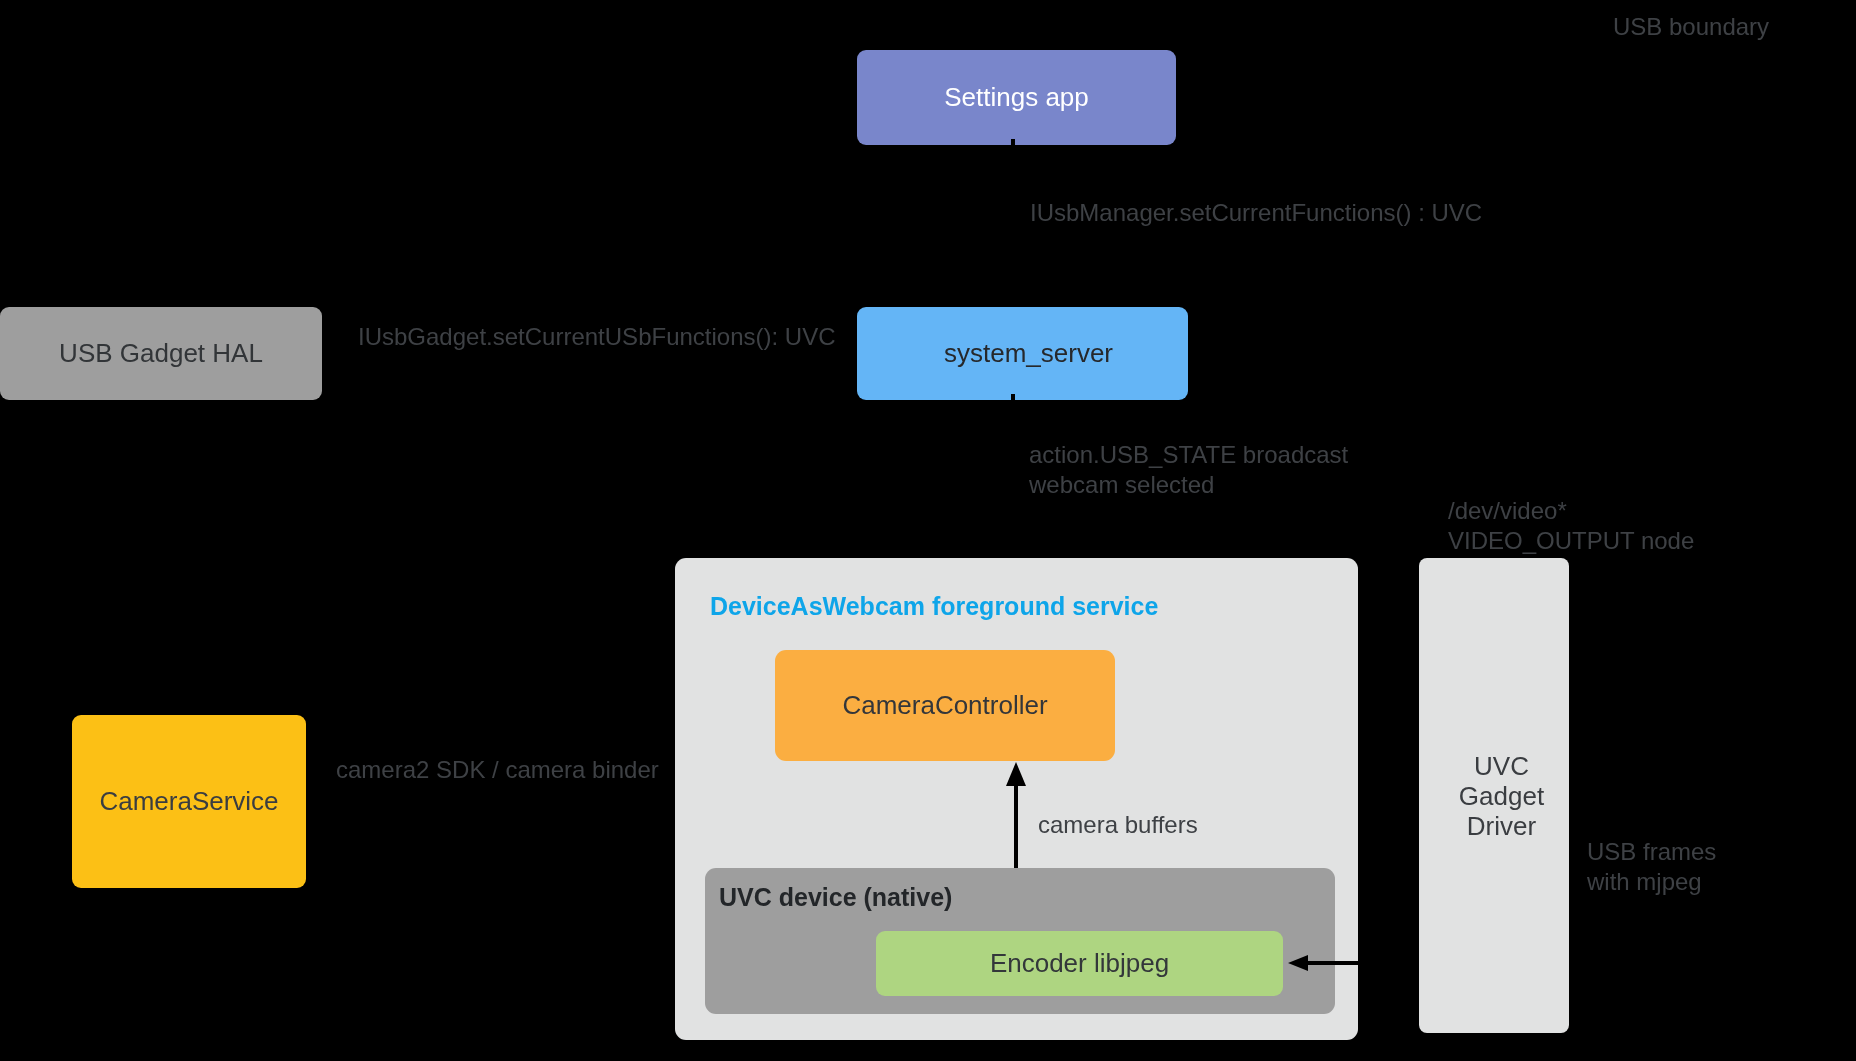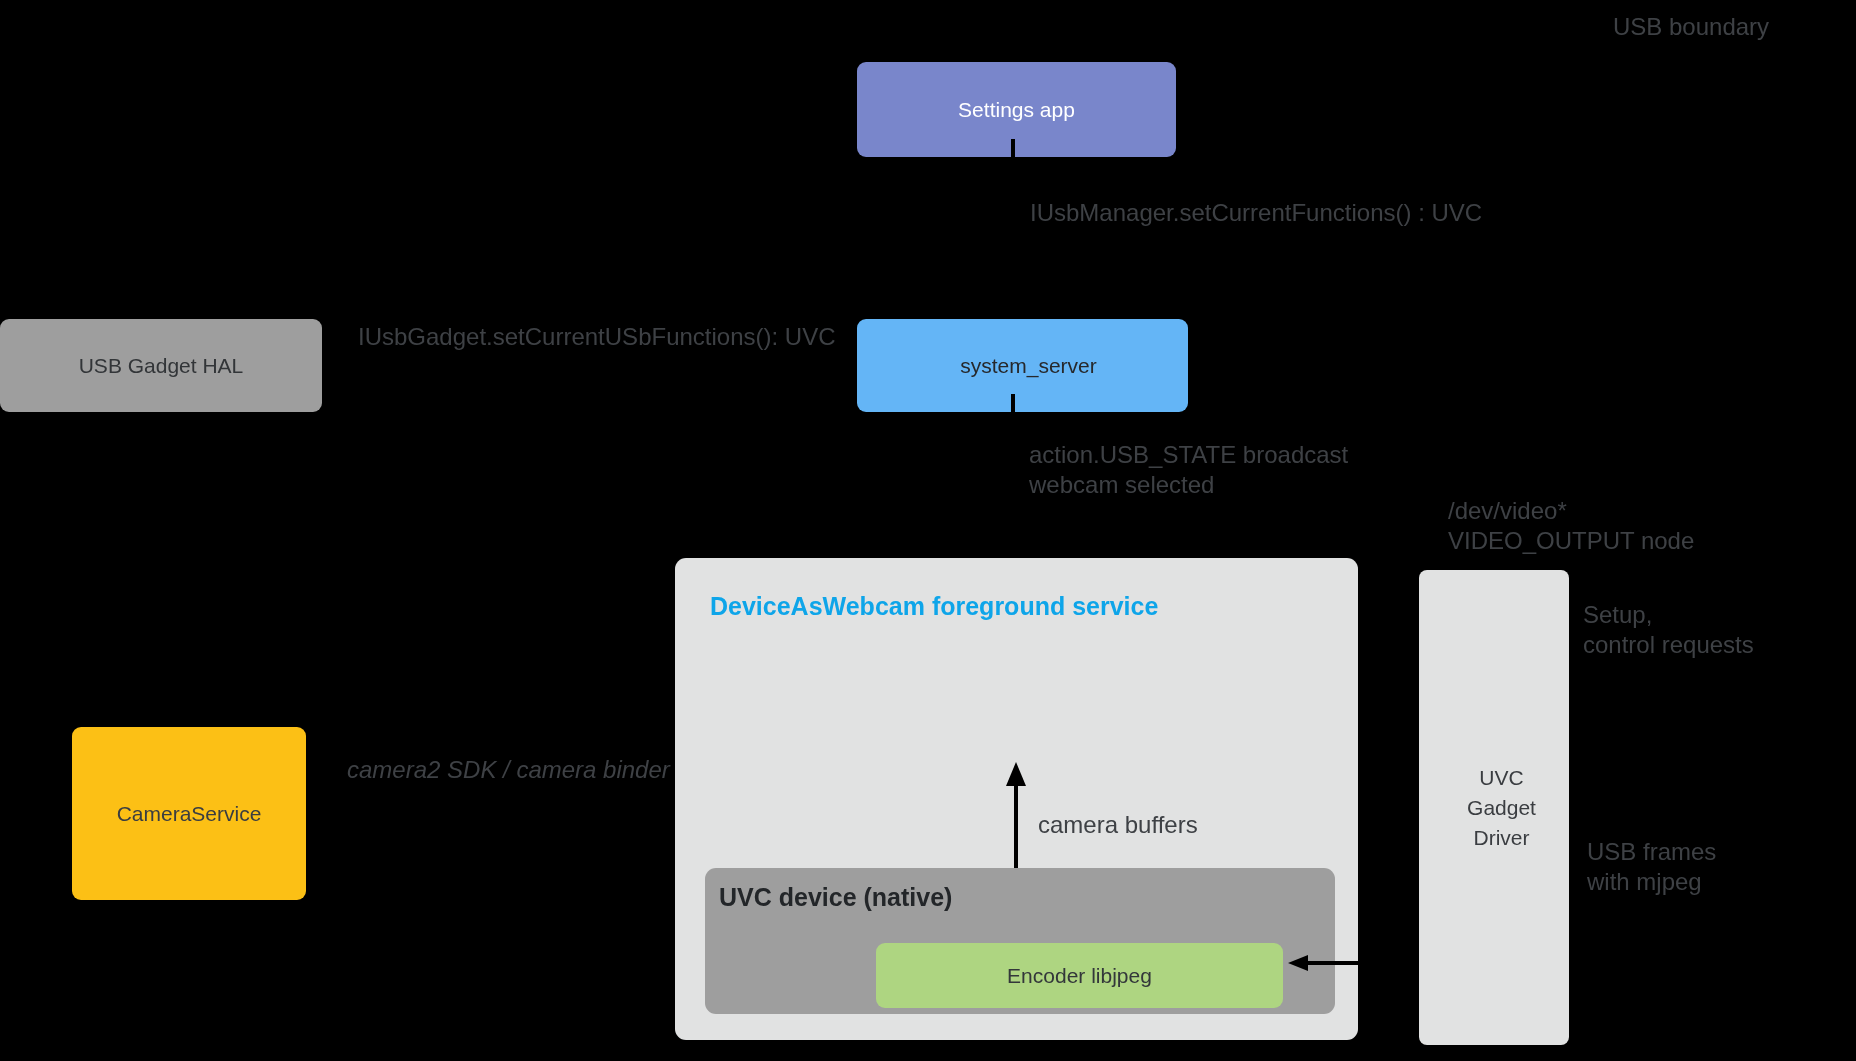--- a/index.html
+++ b/index.html
@@ -2,21 +2,21 @@
 <html><head>
 <meta charset="utf-8">
 <style>
   html,body{margin:0;padding:0;background:#000;}
   .stage{
     position:relative;width:1856px;height:1061px;background:#000;
     font-family:"Liberation Sans","DejaVu Sans",sans-serif;overflow:hidden;
   }
   .node{
     position:absolute;display:flex;align-items:center;justify-content:center;
-    border-radius:9px;font-size:21px;color:#2c2f33;text-align:center;margin-top:12px;
+    border-radius:9px;font-size:26px;color:#2c2f33;text-align:center;
   }
   .annotation{
     position:absolute;font-size:24px;color:#3e4145;white-space:nowrap;line-height:30px;
   }
   .container-box{position:absolute;border-radius:11px;}
   .container-header{
     position:absolute;font-size:25px;font-weight:bold;color:#0ea5e9;white-space:nowrap;
   }
   .connector{position:absolute;background:#000;}
   .tri{position:absolute;width:0;height:0;}
@@ -52,20 +52,21 @@
   </div>
 
   <div class="annotation multiline" style="left:1448px;top:496px;line-height:29px;">
     <div>/dev/video*</div>
     <div>VIDEO_OUTPUT node</div>
   </div>
 
   <div class="container-box" style="left: 675px; top: 558px; width: 683px; height: 482px; background-color: rgb(225, 226, 226);"></div>
   <div class="container-header" style="left:710px;top:592px;">DeviceAsWebcam foreground service</div>
 
+  <div class="node" style="left: 775px; top: 650px; width: 340px; height: 111px; border-radius: 11px; color: rgb(51, 54, 58); background-color: rgb(251, 174, 65);">CameraController</div>
 
   <div>
     <div class="tri tri-up" style="left:1006px;top:762px;"></div>
     <div class="connector" style="left:1014px;top:784px;width:4px;height:126px;"></div>
     <div class="tri tri-down" style="left:1006px;top:908px;"></div>
   </div>
 
   <div class="annotation" style="left:1038px;top:810px;">camera buffers</div>
 
   <div class="container-box" style="left: 705px; top: 868px; width: 630px; height: 146px; background-color: rgb(158, 158, 158);"></div>
@@ -73,31 +74,27 @@
 
   <div class="node" style="left: 876px; top: 931px; width: 407px; height: 65px; color: rgb(51, 55, 58); background-color: rgb(174, 213, 129);">Encoder libjpeg</div>
 
   <div>
     <div class="tri tri-left" style="left:1288px;top:955px;"></div>
     <div class="connector" style="left:1306px;top:961px;width:114px;height:4px;"></div>
   </div>
 
   <div class="node" style="left: 72px; top: 715px; width: 234px; height: 173px; color: rgb(58, 61, 65); background-color: rgb(252, 192, 21);">CameraService</div>
 
-  <div class="annotation" style="left:347px;top:755px;font-style:italic;">camera2 SDK / camera binder</div>
+  <div class="annotation" style="left:336px;top:755px;">camera2 SDK / camera binder</div>
 
   <div class="node multiline" style="left: 1419px; top: 558px; width: 135px; height: 475px; border-radius: 8px; color: rgb(58, 61, 65); flex-direction: column; background-color: rgb(225, 226, 226); padding-left: 15px;">
     <div style="line-height:30px;">UVC</div>
     <div style="line-height:30px;">Gadget</div>
     <div style="line-height:30px;">Driver</div>
   </div>
 
-  <div class="annotation multiline" style="left:1583px;top:600px;">
-    <div>Setup,</div>
-    <div>control requests</div>
-  </div>
 
   <div class="annotation multiline" style="left:1587px;top:837px;">
     <div>USB frames</div>
     <div>with mjpeg</div>
   </div>
 
 </div>
 
 </body></html>

